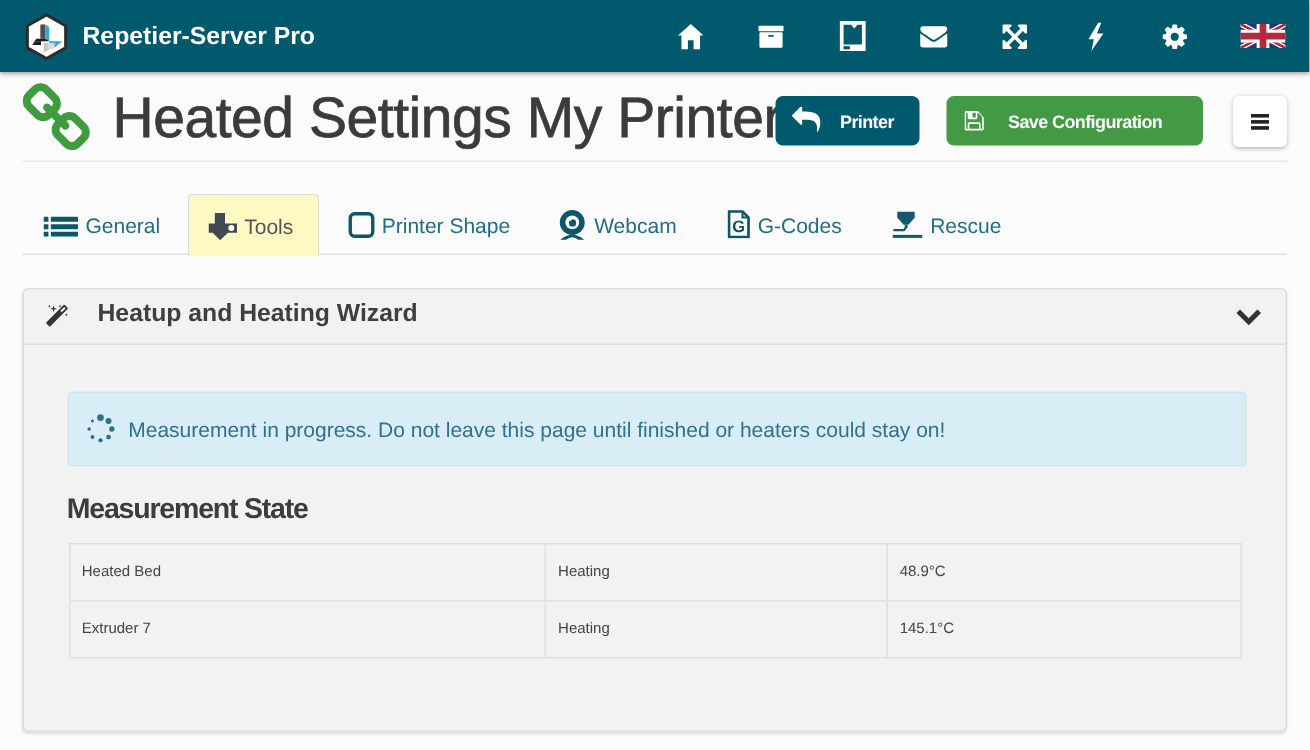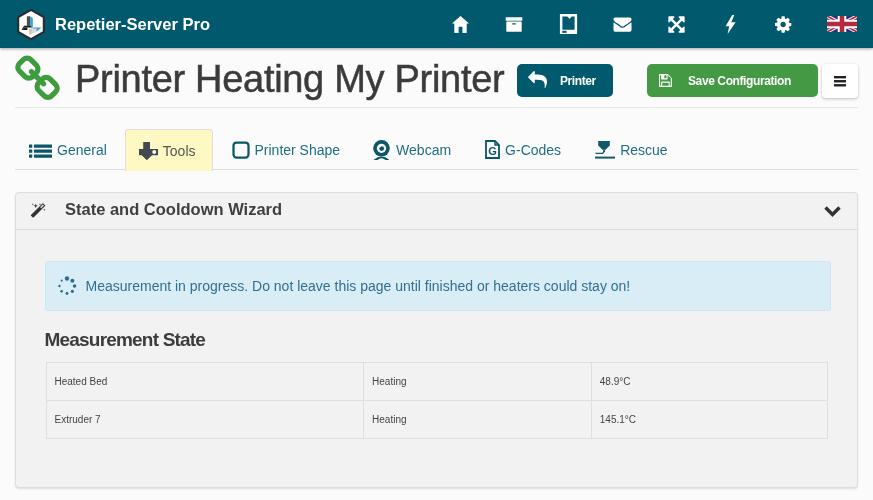--- a/index.html
+++ b/index.html
@@ -28,21 +28,21 @@
 
 .chainicon { position: absolute; left: 13px; top: 54.5px; }
 h1.title {
   position: absolute; left: 75px; top: 58px;
   font-size: 38px; font-weight: 500; color: #3b3b3b; letter-spacing: -0.3px; -webkit-text-stroke: 0.5px #3b3b3b;
   white-space: nowrap;
 }
 .btn { position: absolute; border-radius: 5px; color: #fff; font-size: 12px; font-weight: bold; letter-spacing: -0.4px;
   display: flex; align-items: center; }
 .btn-printer { left: 517px; top: 64px; width: 96px; height: 33px; background: #00596d; padding-left: 11px; }
-.btn-save { left: 647px; top: 64px; width: 171px; height: 33px; background: #449a44; padding-left: 12px; }
+.btn-save { left: 631px; top: 64px; width: 171px; height: 33px; background: #449a44; padding-left: 12px; }
 .btn-menu { left: 822px; top: 64px; width: 36px; height: 34px; border-radius: 4px; background: #fff;
   box-shadow: 0 1px 3px rgba(0,0,0,.25); justify-content: center; padding-left: 0; }
 .btn svg { margin-right: 13px; }
 .btn-menu svg { margin-right: 0; }
 .hr { position: absolute; left: 15px; top: 107px; width: 843px; border-top: 1px solid #e7e7e7; }
 
 .tabs { position: absolute; left: 15px; top: 129px; width: 843px; height: 41px;
   display: flex; border-bottom: 1px solid #ddd; list-style: none; }
 .tabs a {
   display: flex; align-items: center; height: 41px; padding: 0 14px;
@@ -157,21 +157,21 @@
         <path d="M30 0 V32 M0 16 H60" stroke="#fff" stroke-width="17"></path>
         <path d="M30 0 V32 M0 16 H60" stroke="#b5293c" stroke-width="9"></path>
       </svg>
     </span>
   </div>
 </div>
 
 <svg class="chainicon" width="49" height="49" viewBox="0 0 1792 1792">
     <path fill="#3e9b3e" d="M1520 1216q0-40-28-68l-208-208q-28-28-68-28-42 0-72 32 3 3 19 18.5t21.5 21.5 15 19 13 25.5 3.5 27.5q0 40-28 68t-68 28q-15 0-27.5-3.5t-25.5-13-19-15-21.5-21.5-18.5-19q-33 31-33 73 0 40 28 68l206 207q27 27 68 27 40 0 68-26l147-146q28-28 28-67zm-703-705q0-40-28-68l-206-207q-28-28-68-28-39 0-68 27l-147 146q-28 28-28 67 0 40 28 68l208 208q27 27 68 27 42 0 72-31-3-3-19-18.5t-21.5-21.5-15-19-13-25.5-3.5-27.5q0-40 28-68t68-28q15 0 27.5 3.5t25.5 13 19 15 21.5 21.5 18.5 19q33-31 33-73zm895 705q0 120-85 203l-147 146q-83 83-203 83-121 0-204-85l-206-207q-83-83-83-203 0-123 88-209l-88-88q-86 88-208 88-120 0-204-84l-208-208q-84-84-84-204t85-203l147-146q83-83 203-83 121 0 204 85l206 207q83 83 83 203 0 123-88 209l88 88q86-88 208-88 120 0 204 84l208 208q84 84 84 204z"></path>
   </svg>
-<h1 class="title">Printer Heating My Printer</h1>
+<h1 class="title">Heated Settings My Printer</h1>
 
 <div class="btn btn-printer">
   <svg width="19" height="19" viewBox="0 0 1792 1792" fill="#fff">
       <path d="M1792 1056q0 166-127 451-3 7-10.5 24t-13.5 30-13 22q-12 17-28 17-15 0-23.5-10t-8.5-25q0-9 2.5-26.5t2.5-23.5q5-68 5-123 0-101-17.5-181t-48.5-138.5-80-101-105.5-69.5-133-42.5-154-21.5-175.5-6h-224v256q0 26-19 45t-45 19-45-19l-512-512q-19-19-19-45t19-45l512-512q19-19 45-19t45 19 19 45v256h224q713 0 875 403 53 134 53 333z"></path>
     </svg>
   <span>Printer</span>
 </div>
 <div class="btn btn-save">
   <svg width="15" height="15" style="margin-right:14px" viewBox="0 0 1792 1792" fill="#fff">
       <path d="M384 1536h768v-384h-768v384zm896 0h128v-896q0-14-10-38.5t-20-34.5l-281-281q-10-10-34-20t-39-10v416q0 40-28 68t-68 28h-576q-40 0-68-28t-28-68v-416h-128v1280h128v-416q0-40 28-68t68-28h832q40 0 68 28t28 68v416zm-384-928v-320q0-13-9.5-22.5t-22.5-9.5h-192q-13 0-22.5 9.5t-9.5 22.5v320q0 13 9.5 22.5t22.5 9.5h192q13 0 22.5-9.5t9.5-22.5zm640 32v928q0 40-28 68t-68 28h-1344q-40 0-68-28t-28-68v-1344q0-40 28-68t68-28h928q40 0 68 28l320 320q28 28 28 68z"></path>
@@ -233,21 +233,21 @@
           </g>
         </svg>Rescue</a>
     </li>
 </ul>
 
 <div class="panel">
   <div class="panel-heading">
     <svg class="wand" width="16" height="16" viewBox="0 0 1792 1792" fill="#333">
         <path d="M1254 581l293-293-107-107-293 293zm447-293q0 27-18 45l-1286 1286q-18 18-45 18t-45-18l-198-198q-18-18-18-45t18-45l1286-1286q18-18 45-18t45 18l198 198q18 18 18 45zm-1351-190l98 30-98 30-30 98-30-98-98-30 98-30 30-98zm350 162l196 60-196 60-60 196-60-196-196-60 196-60 60-196zm930 478l98 30-98 30-30 98-30-98-98-30 98-30 30-98zm-480-640l98 30-98 30-30 98-30-98-98-30 98-30 30-98z"></path>
       </svg>
-    <span class="ptitle">State and Cooldown Wizard</span>
+    <span class="ptitle">Heatup and Heating Wizard</span>
     <svg class="chev" width="17" height="11" viewBox="0 0 17 11">
         <path d="M1.5 1.5 L8.5 8.5 L15.5 1.5" fill="none" stroke="#333" stroke-width="3.4"></path>
       </svg>
   </div>
   <div class="panel-body">
     <div class="alert">
       <svg width="22" height="22" viewBox="0 0 32 32">
         <g fill="#2e6e8e">
         <circle cx="16" cy="5" r="3.2"></circle>
         <circle cx="23.8" cy="8.2" r="2.9"></circle>

